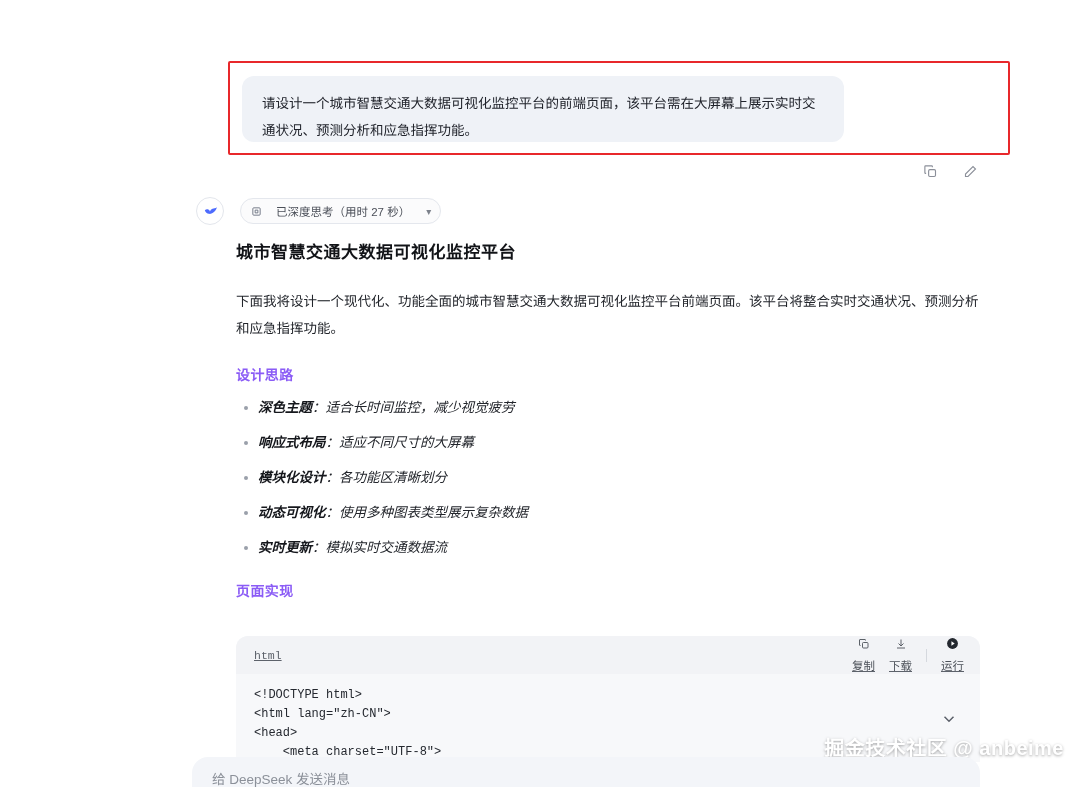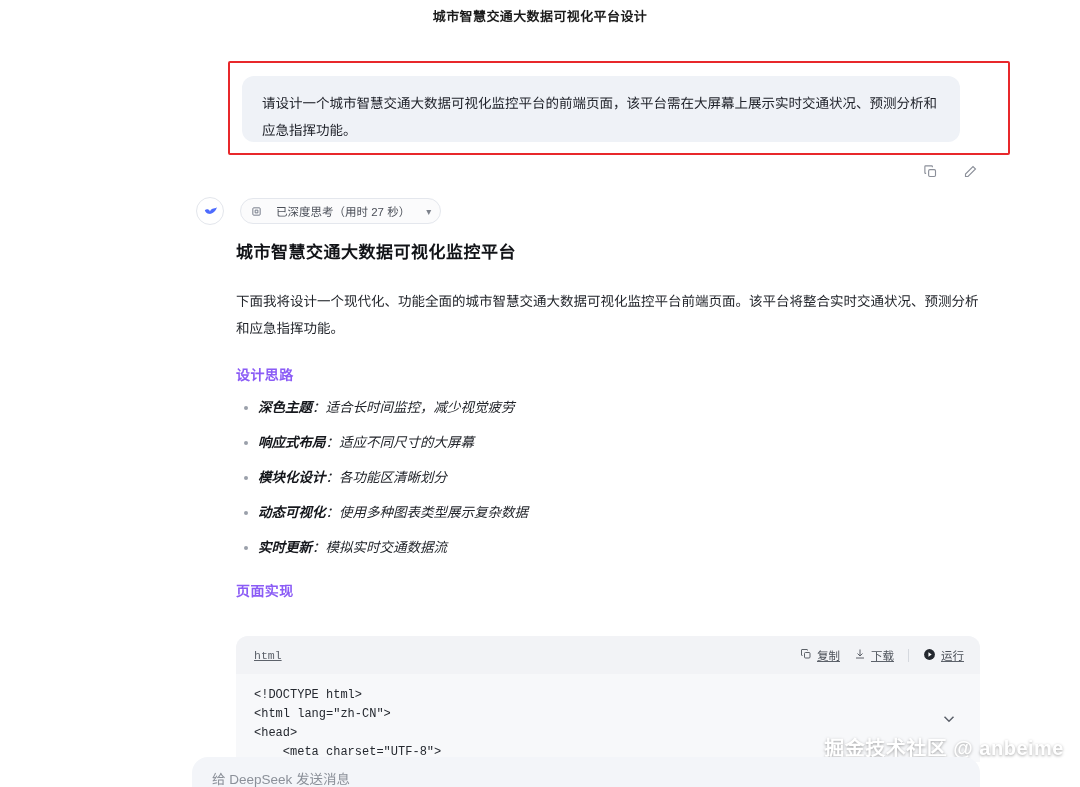--- a/index.html
+++ b/index.html
@@ -33,21 +33,21 @@
     position: absolute;
     left: 228px; top: 61px;
     width: 782px; height: 94px;
     border: 2px solid #e8282b;
     border-radius: 2px;
     background: transparent;
   }
   .prompt-bubble {
     position: absolute;
     left: 12px; top: 13px;
-    width: 718px; height: 66px;
+    width: 602px; height: 66px;
     background: #eff2f7;
     border-radius: 12px;
     padding: 14px 20px 0 20px;
     font-size: 13.5px;
     line-height: 27px;
     color: #20232b;
   }
 
   
   .msg-actions {
@@ -175,20 +175,21 @@
     margin-left: auto;
     display: flex;
     align-items: center;
     gap: 14px;
     color: #4c5159;
     font-size: 11.5px;
   }
   .tool {
     display: flex; align-items: center; gap: 5px;
     cursor: pointer;
+    flex-direction: column;
   }
   .sep {
     width: 1px; height: 13px; background: #d5d8de;
   }
   .code-body {
     padding: 12px 18px 0 18px;
     font-family: "Liberation Mono", monospace;
     font-size: 12px;
     line-height: 19px;
     color: #24282f;
@@ -225,21 +226,20 @@
     font-size: 13.5px;
     color: #8b9099;
   }
   .composer .ds { color: #8b9099; }
 </style>
 </head>
 <body>
 
 <div class="page">
 
-  <div class="top-title">城市智慧交通大数据可视化平台设计</div>
 
   <div class="prompt-wrap">
     <div class="prompt-bubble">请设计一个城市智慧交通大数据可视化监控平台的前端页面，该平台需在大屏幕上展示实时交通状况、预测分析和应急指挥功能。</div>
   </div>
 
   <div class="msg-actions">
     <div class="icon-btn" title="复制">
       <svg width="15" height="15" viewBox="0 0 24 24" fill="none" stroke="currentColor" stroke-width="1.8">
         <rect x="9" y="9" width="11" height="11" rx="2"></rect>
         <path d="M5 15H4a1 1 0 0 1-1-1V4a1 1 0 0 1 1-1h10a1 1 0 0 1 1 1v1"></path>

